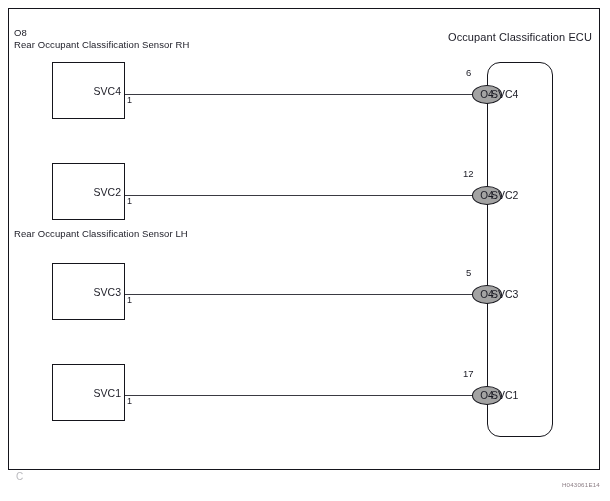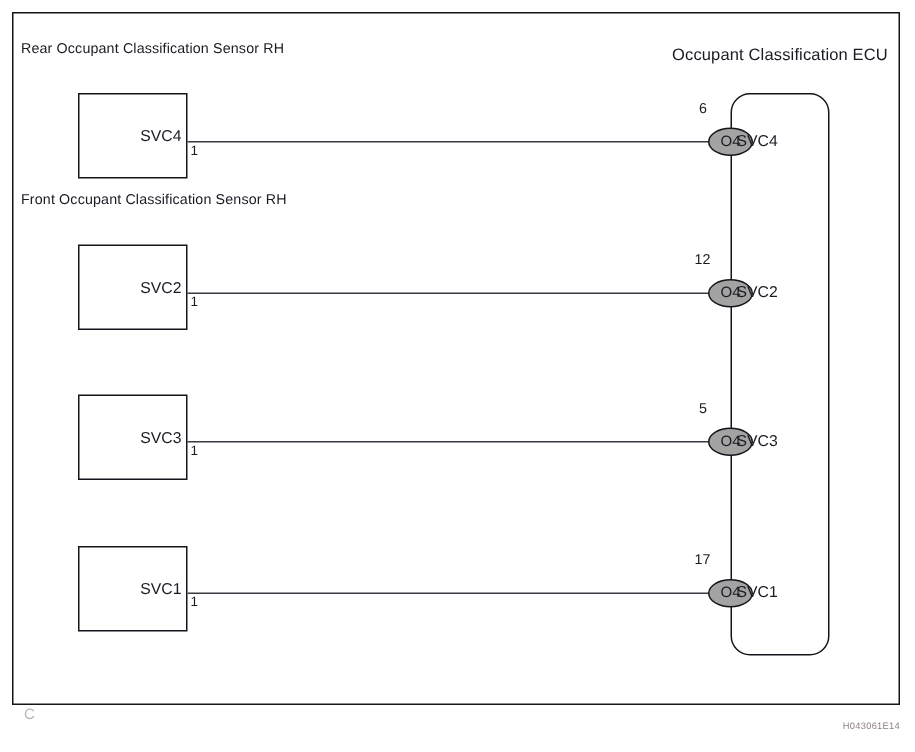--- a/index.html
+++ b/index.html
@@ -77,46 +77,47 @@
 </head>
 <body>
 
 <div class="frame"></div>
 
 <div class="ecu-title" style="left:448px;top:31px;">Occupant Classification ECU</div>
 
 <div class="ecu-box"></div>
 
 <div class="sensor-caption" style="left:14px;top:27px;">
+  <span class="code">O8</span>
   <span class="name">Rear Occupant Classification Sensor RH</span>
 </div>
 <div class="sensor-box" style="left:52px;top:62px;">
   <span class="sensor-term">SVC4</span>
 </div>
 <div class="pin-left" style="left:127px;top:95px;">1</div>
 <div class="wire" style="left:125px;top:94px;width:350px;"></div>
 <div class="conn-mask" style="left:484px;top:86px;height:17px;"></div>
 <div class="conn" style="left:472px;top:85px;">O4</div>
 <div class="conn-pin" style="left:466px;top:67px;">6</div>
 <div class="ecu-term" style="left:491px;top:88px;">SVC4</div>
 
 <div class="sensor-caption" style="left:14px;top:128px;">
-  <span class="name">Front Occupant Classification Sensor RH</span>
 </div>
 <div class="sensor-box" style="left:52px;top:163px;">
   <span class="sensor-term">SVC2</span>
 </div>
 <div class="pin-left" style="left:127px;top:196px;">1</div>
 <div class="wire" style="left:125px;top:195px;width:350px;"></div>
 <div class="conn-mask" style="left:484px;top:187px;height:17px;"></div>
 <div class="conn" style="left:472px;top:186px;">O4</div>
 <div class="conn-pin" style="left:463px;top:168px;">12</div>
 <div class="ecu-term" style="left:491px;top:189px;">SVC2</div>
 
 <div class="sensor-caption" style="left:14px;top:228px;">
+  <span class="name">Rear Occupant Classification Sensor LH</span>
 </div>
 <div class="sensor-box" style="left:52px;top:263px;">
   <span class="sensor-term">SVC3</span>
 </div>
 <div class="pin-left" style="left:127px;top:295px;">1</div>
 <div class="wire" style="left:125px;top:294px;width:350px;"></div>
 <div class="conn-mask" style="left:484px;top:286px;height:17px;"></div>
 <div class="conn" style="left:472px;top:285px;">O4</div>
 <div class="conn-pin" style="left:466px;top:267px;">5</div>
 <div class="ecu-term" style="left:491px;top:288px;">SVC3</div>

